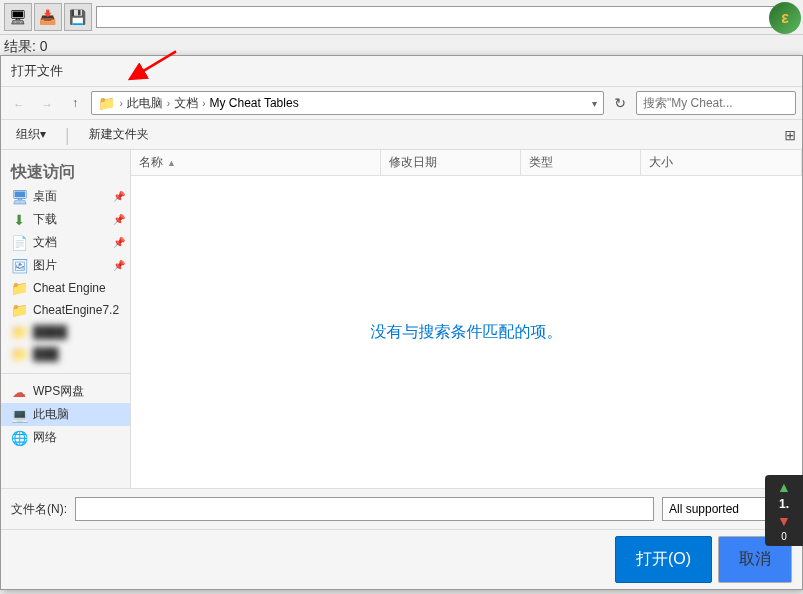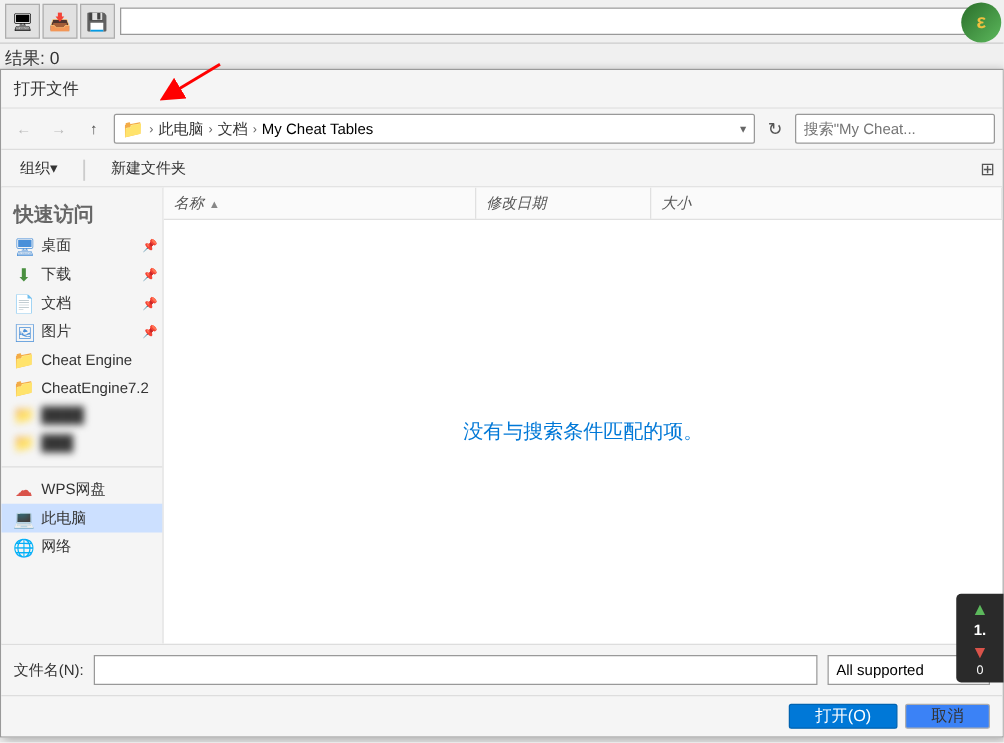--- a/index.html
+++ b/index.html
@@ -317,21 +317,20 @@
       flex-direction: column;
       background: white;
     }
 
     .file-list-header {
       display: flex;
       border-bottom: 1px solid #e0e0e0;
       background: #fafafa;
       font-size: 12px;
       color: #555;
-      font-style: italic;
     }
 
     .col-header {
       padding: 4px 8px;
       cursor: pointer;
       border-right: 1px solid #e0e0e0;
       display: flex;
       align-items: center;
       gap: 4px;
     }
@@ -392,22 +391,22 @@
     .bottom-buttons {
       border-top: 1px solid #ddd;
       padding: 6px 10px;
       background: #f5f5f5;
       display: flex;
       justify-content: flex-end;
       gap: 6px;
     }
 
     .action-btn {
-      padding: 0 20px;
-      font-size: 13px;
+      padding: 12px 20px;
+      font-size: 16px;
       cursor: pointer;
       border-radius: 2px;
     }
 
     .open-btn {
       background: #0078d7;
       color: white;
       border: 1px solid #0063b1;
     }
 
@@ -581,20 +580,23 @@
     <div class="file-list-area">
 
       <div class="file-list-header">
         <div class="col-header col-name">
           <span>名称</span>
           <span class="sort-arrow">▲</span>
         </div>
         <div class="col-header col-date">
           <span>修改日期</span>
         </div>
+        <div class="col-header col-type">
+          <span>类型</span>
+        </div>
         <div class="col-header col-size">
           <span>大小</span>
         </div>
       </div>
 
       <div class="file-list-content">
         <span>没有与搜索条件匹配的项。</span>
       </div>
     </div>
   </div>

